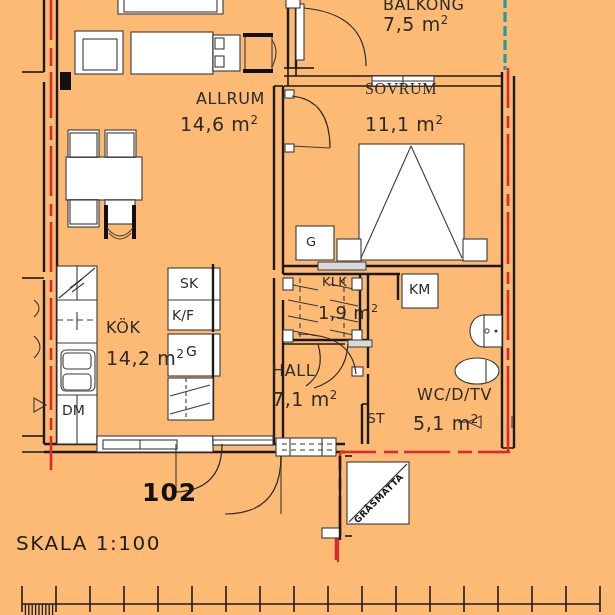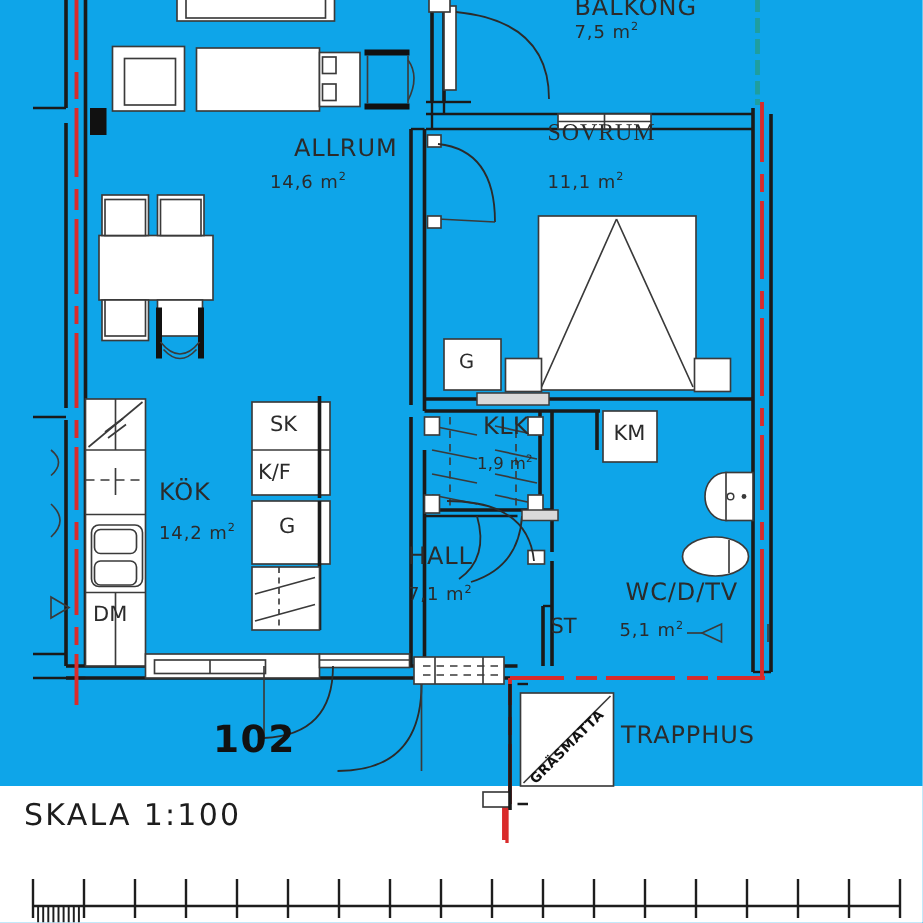--- a/index.html
+++ b/index.html
@@ -1,36 +1,36 @@
 <!DOCTYPE html>
 <html><head>
 <meta charset="utf-8">
 <style>
   html,body{margin:0;padding:0;background:#ffffff;}
   body{
     width:615px;height:615px;overflow:hidden;
     font-family:"DejaVu Sans", sans-serif;
     color:#1a1a1a;
   }
-  #stage{position:relative;width:615px;height:524px;background:#0ea5e9;}
+  #stage{position:relative;width:615px;height:615px;background:#fdba74;}
   svg#plan{position:absolute;left:0;top:0;width:615px;height:615px;display:block;}
 
   
   .roomlabel{
     position:absolute;
     font-family:"DejaVu Sans", sans-serif;
     color:#2b2b2b;
     white-space:nowrap;
     letter-spacing:0.6px;
     line-height:1.15;
   }
   .rl-name{font-size:16px;}
-  .rl-area{font-size:12px;}
-  .rl-small{font-size:16px;letter-spacing:0.3px;}
-  .rl-tiny{font-size:11px;letter-spacing:0.2px;}
+  .rl-area{font-size:19px;}
+  .rl-small{font-size:13px;letter-spacing:0.3px;}
+  .rl-tiny{font-size:18px;letter-spacing:0.2px;}
   .cab{
     position:absolute;
     font-size:14px;
     color:#2b2b2b;
     font-family:"DejaVu Sans", sans-serif;
     white-space:nowrap;
   }
   .cab-sm{font-size:13px;}
   .unitno{
     position:absolute;
@@ -413,21 +413,20 @@
 
   <div class="roomlabel rl-name" style="left:272px;top:362px;"><span>HALL</span></div>
   <div class="roomlabel rl-area" style="left:272px;top:389px;"><span>7,1 m</span><sup>2</sup></div>
 
   <div class="roomlabel rl-small" style="left:322px;top:275px;"><span>KLK</span></div>
   <div class="roomlabel rl-tiny" style="left:318px;top:303px;"><span>1,9 m</span><sup>2</sup></div>
 
   <div class="roomlabel rl-name" style="left:417px;top:386px;"><span>WC/D/TV</span></div>
   <div class="roomlabel rl-area" style="left:413px;top:413px;"><span>5,1 m</span><sup>2</sup></div>
 
-  <div class="roomlabel rl-name" style="left:414px;top:481px;"><span>TRAPPHUS</span></div>
 
   <div class="cab" style="left:180px;top:275px;">SK</div>
   <div class="cab" style="left:172px;top:307px;">K/F</div>
   <div class="cab" style="left:186px;top:343px;">G</div>
   <div class="cab cab-sm" style="left:306px;top:234px;">G</div>
   <div class="cab" style="left:409px;top:281px;">KM</div>
   <div class="cab" style="left:62px;top:402px;">DM</div>
   <div class="cab" style="left:367px;top:410px;">ST</div>
 
   <div class="matlabel" style="left:352px;top:518px;">GRÄSMATTA</div>

